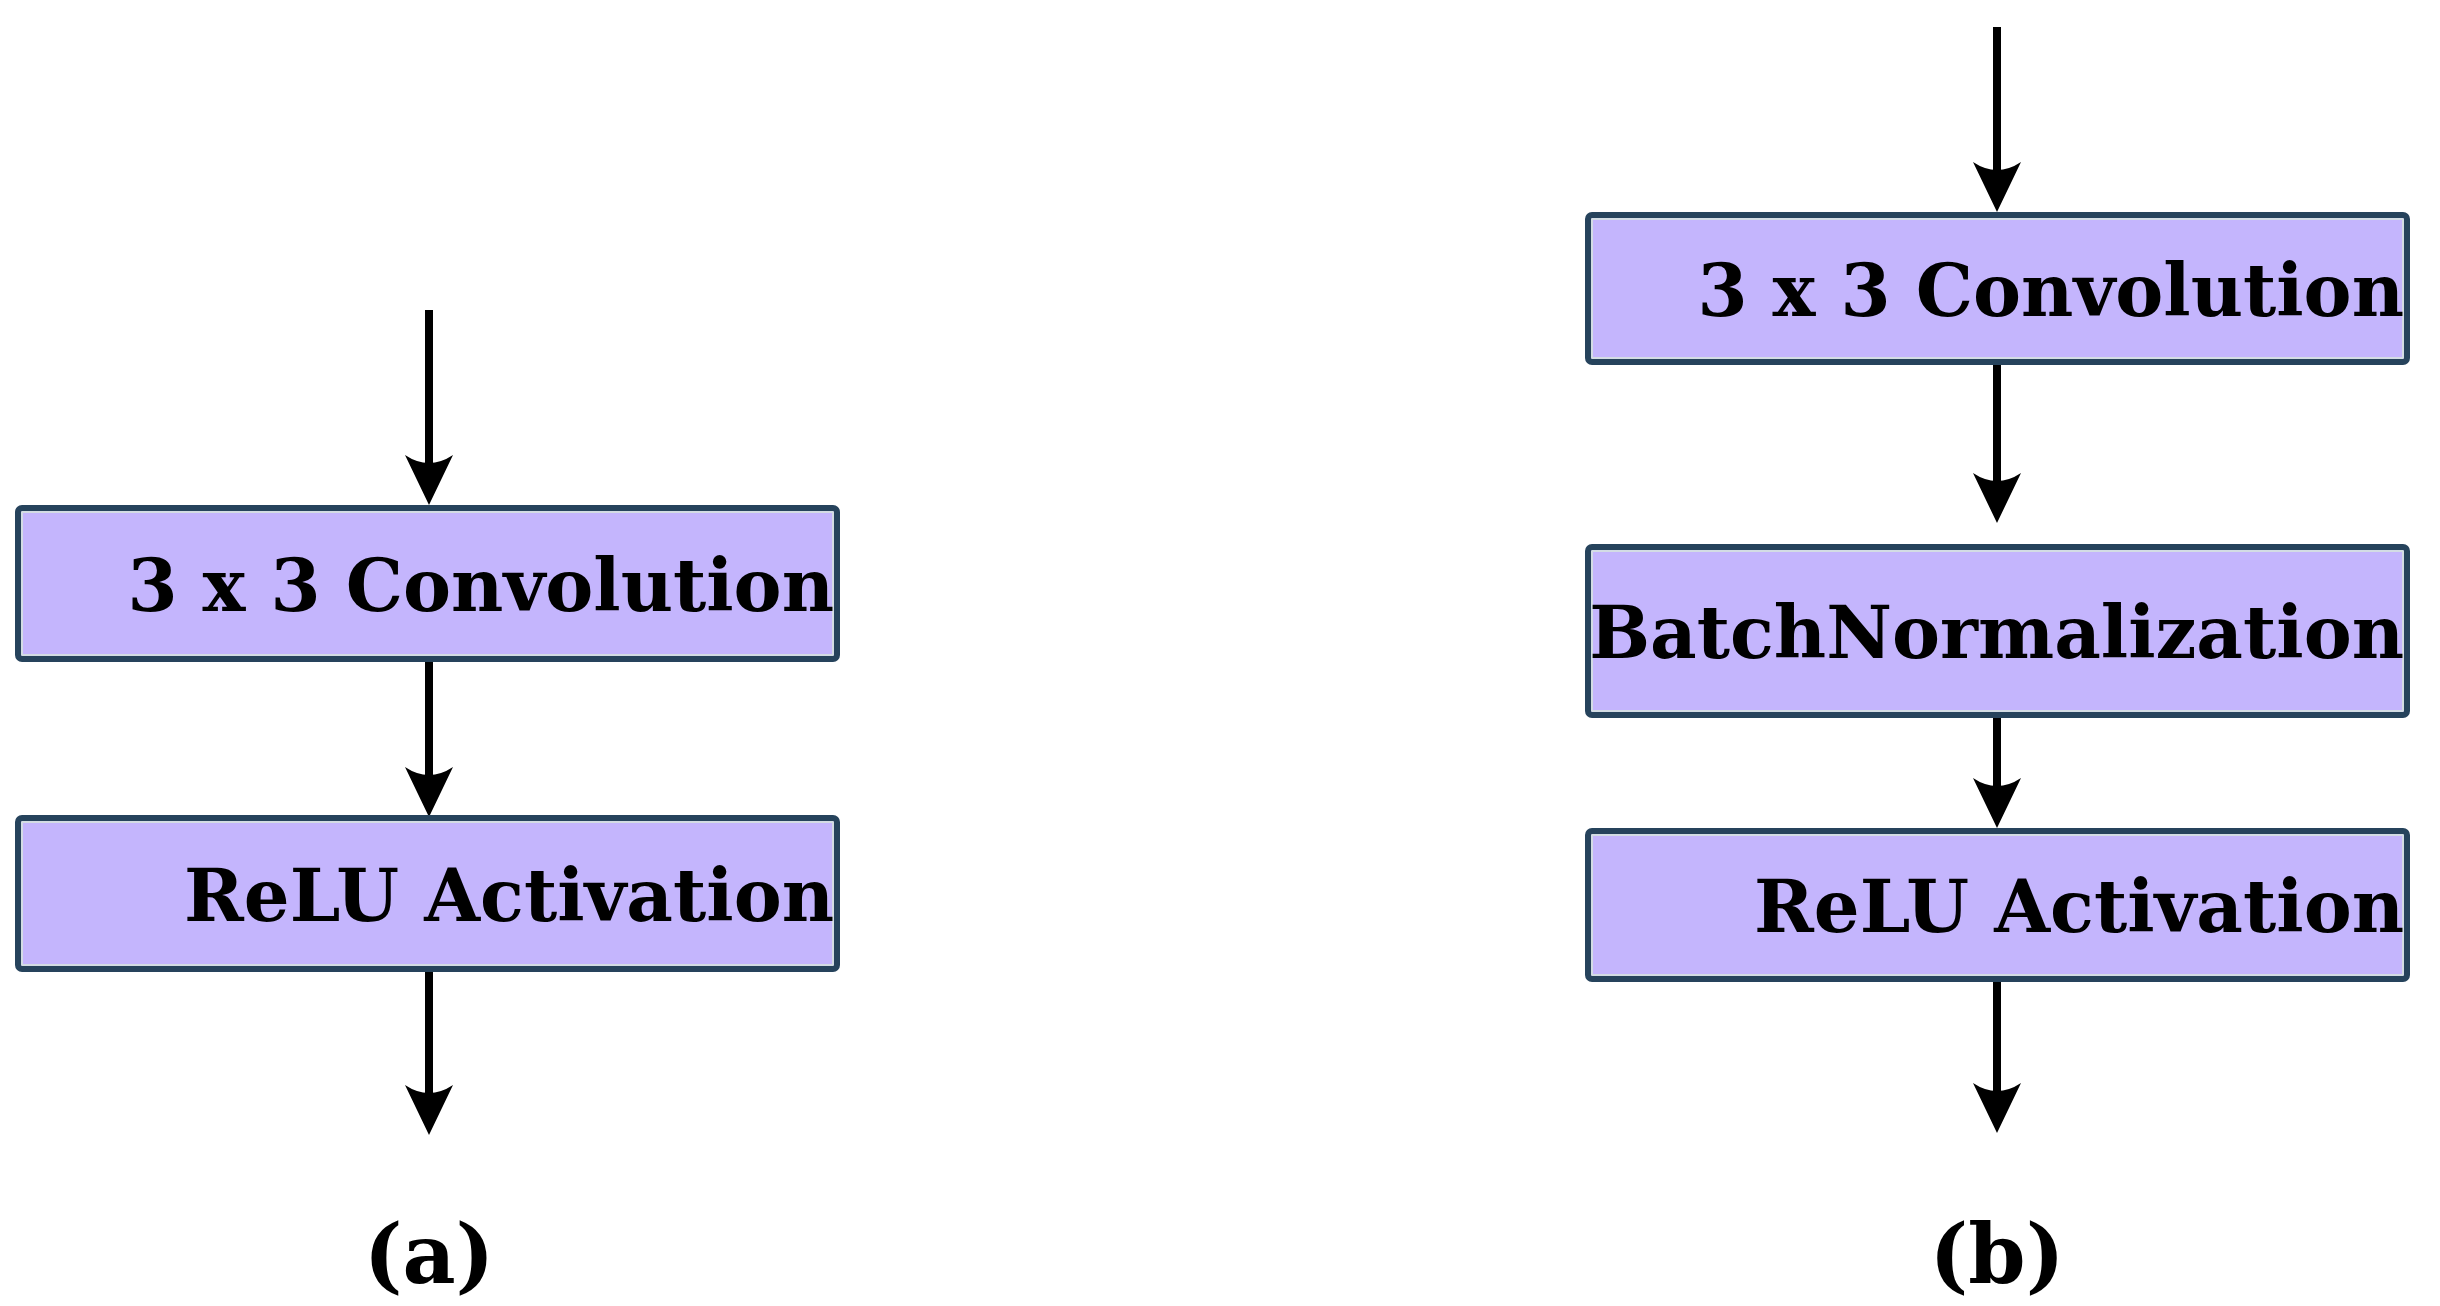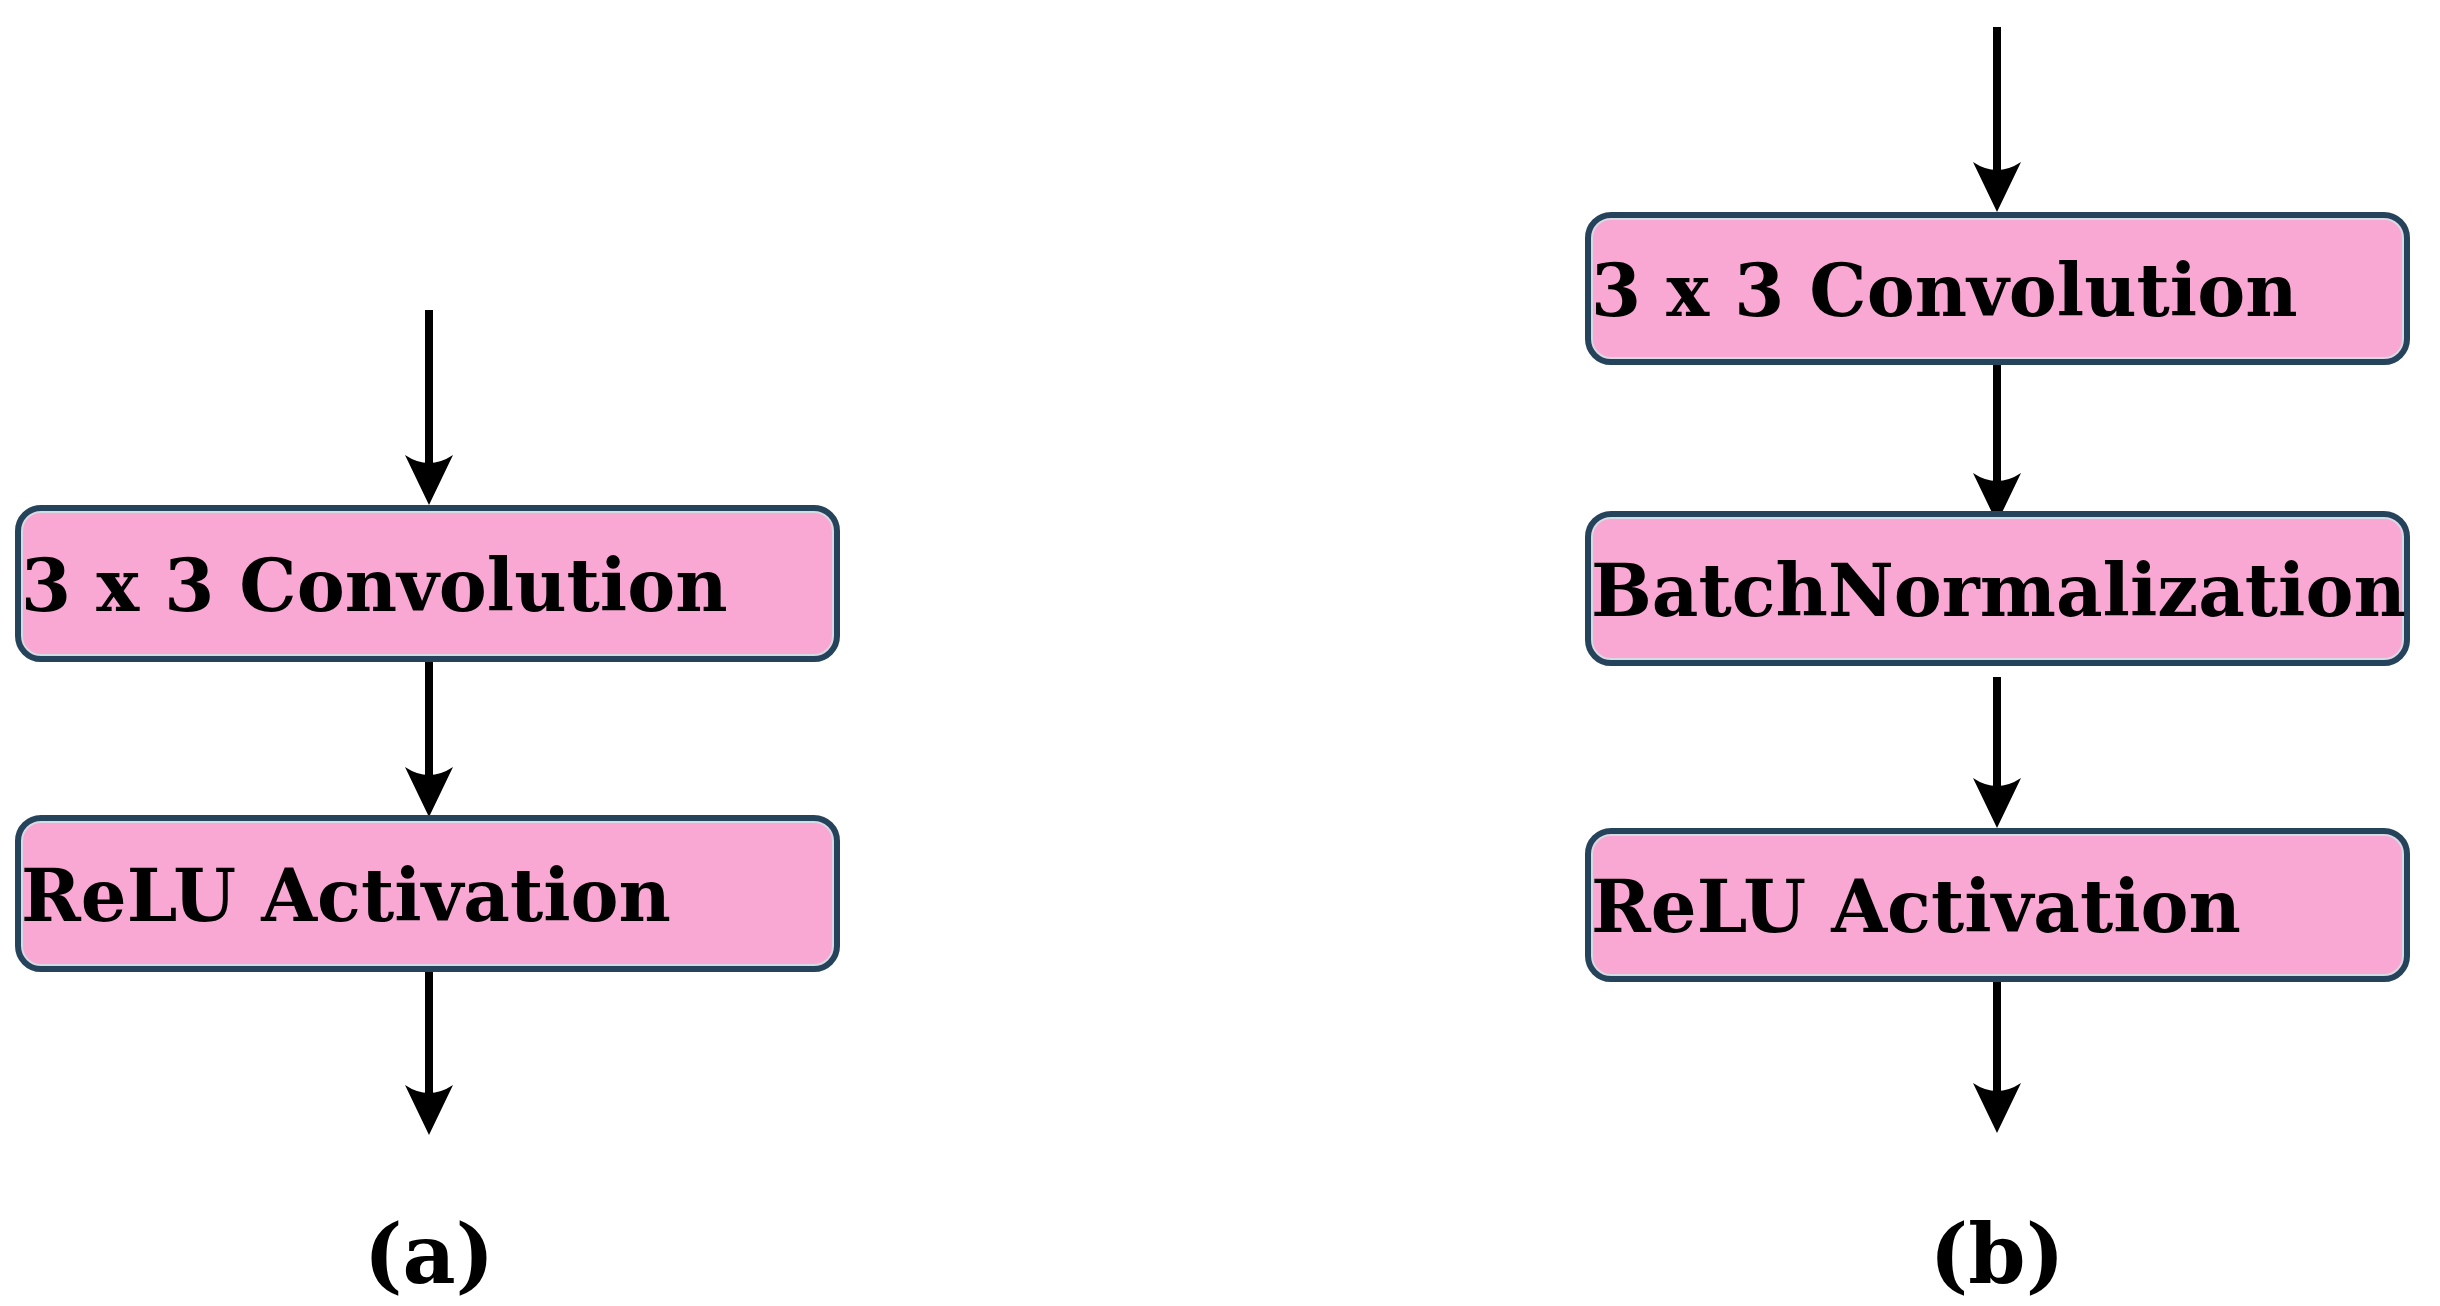--- a/index.html
+++ b/index.html
@@ -18,43 +18,43 @@
   .arrow-layer {
     position: absolute;
     left: 0;
     top: 0;
     width: 2440px;
     height: 1306px;
   }
   .node-box {
     position: absolute;
     box-sizing: border-box;
-    background: #f9a8d4;
+    background: #c4b5fd;
     border: 6px solid #26435c;
-    border-radius: 26px;
+    border-radius: 7px;
     display: flex;
     align-items: center;
-    justify-content: flex-start;
+    justify-content: flex-end;
     box-shadow: inset 0 0 0 2px #d3dce4;
   }
   .node-label {
     font-weight: 700;
     font-size: 72px;
     color: #000000;
     letter-spacing: 0px;
     white-space: nowrap;
     line-height: 1;
     padding-top: 4px;
   }
   
   .box-a1 { left: 15px;   top: 505px; width: 825px; height: 157px; }
   .box-a2 { left: 15px;   top: 815px; width: 825px; height: 157px; }
   
   .box-b1 { left: 1585px; top: 212px; width: 825px; height: 153px; }
-  .box-b2 { left: 1585px; top: 511px; width: 825px; height: 155px; }
+  .box-b2 { left: 1585px; top: 544px; width: 825px; height: 174px; }
   .box-b3 { left: 1585px; top: 828px; width: 825px; height: 154px; }
   .caption {
     position: absolute;
     width: 400px;
     text-align: center;
     font-weight: 700;
     font-size: 82px;
     color: #000000;
     line-height: 1;
   }

